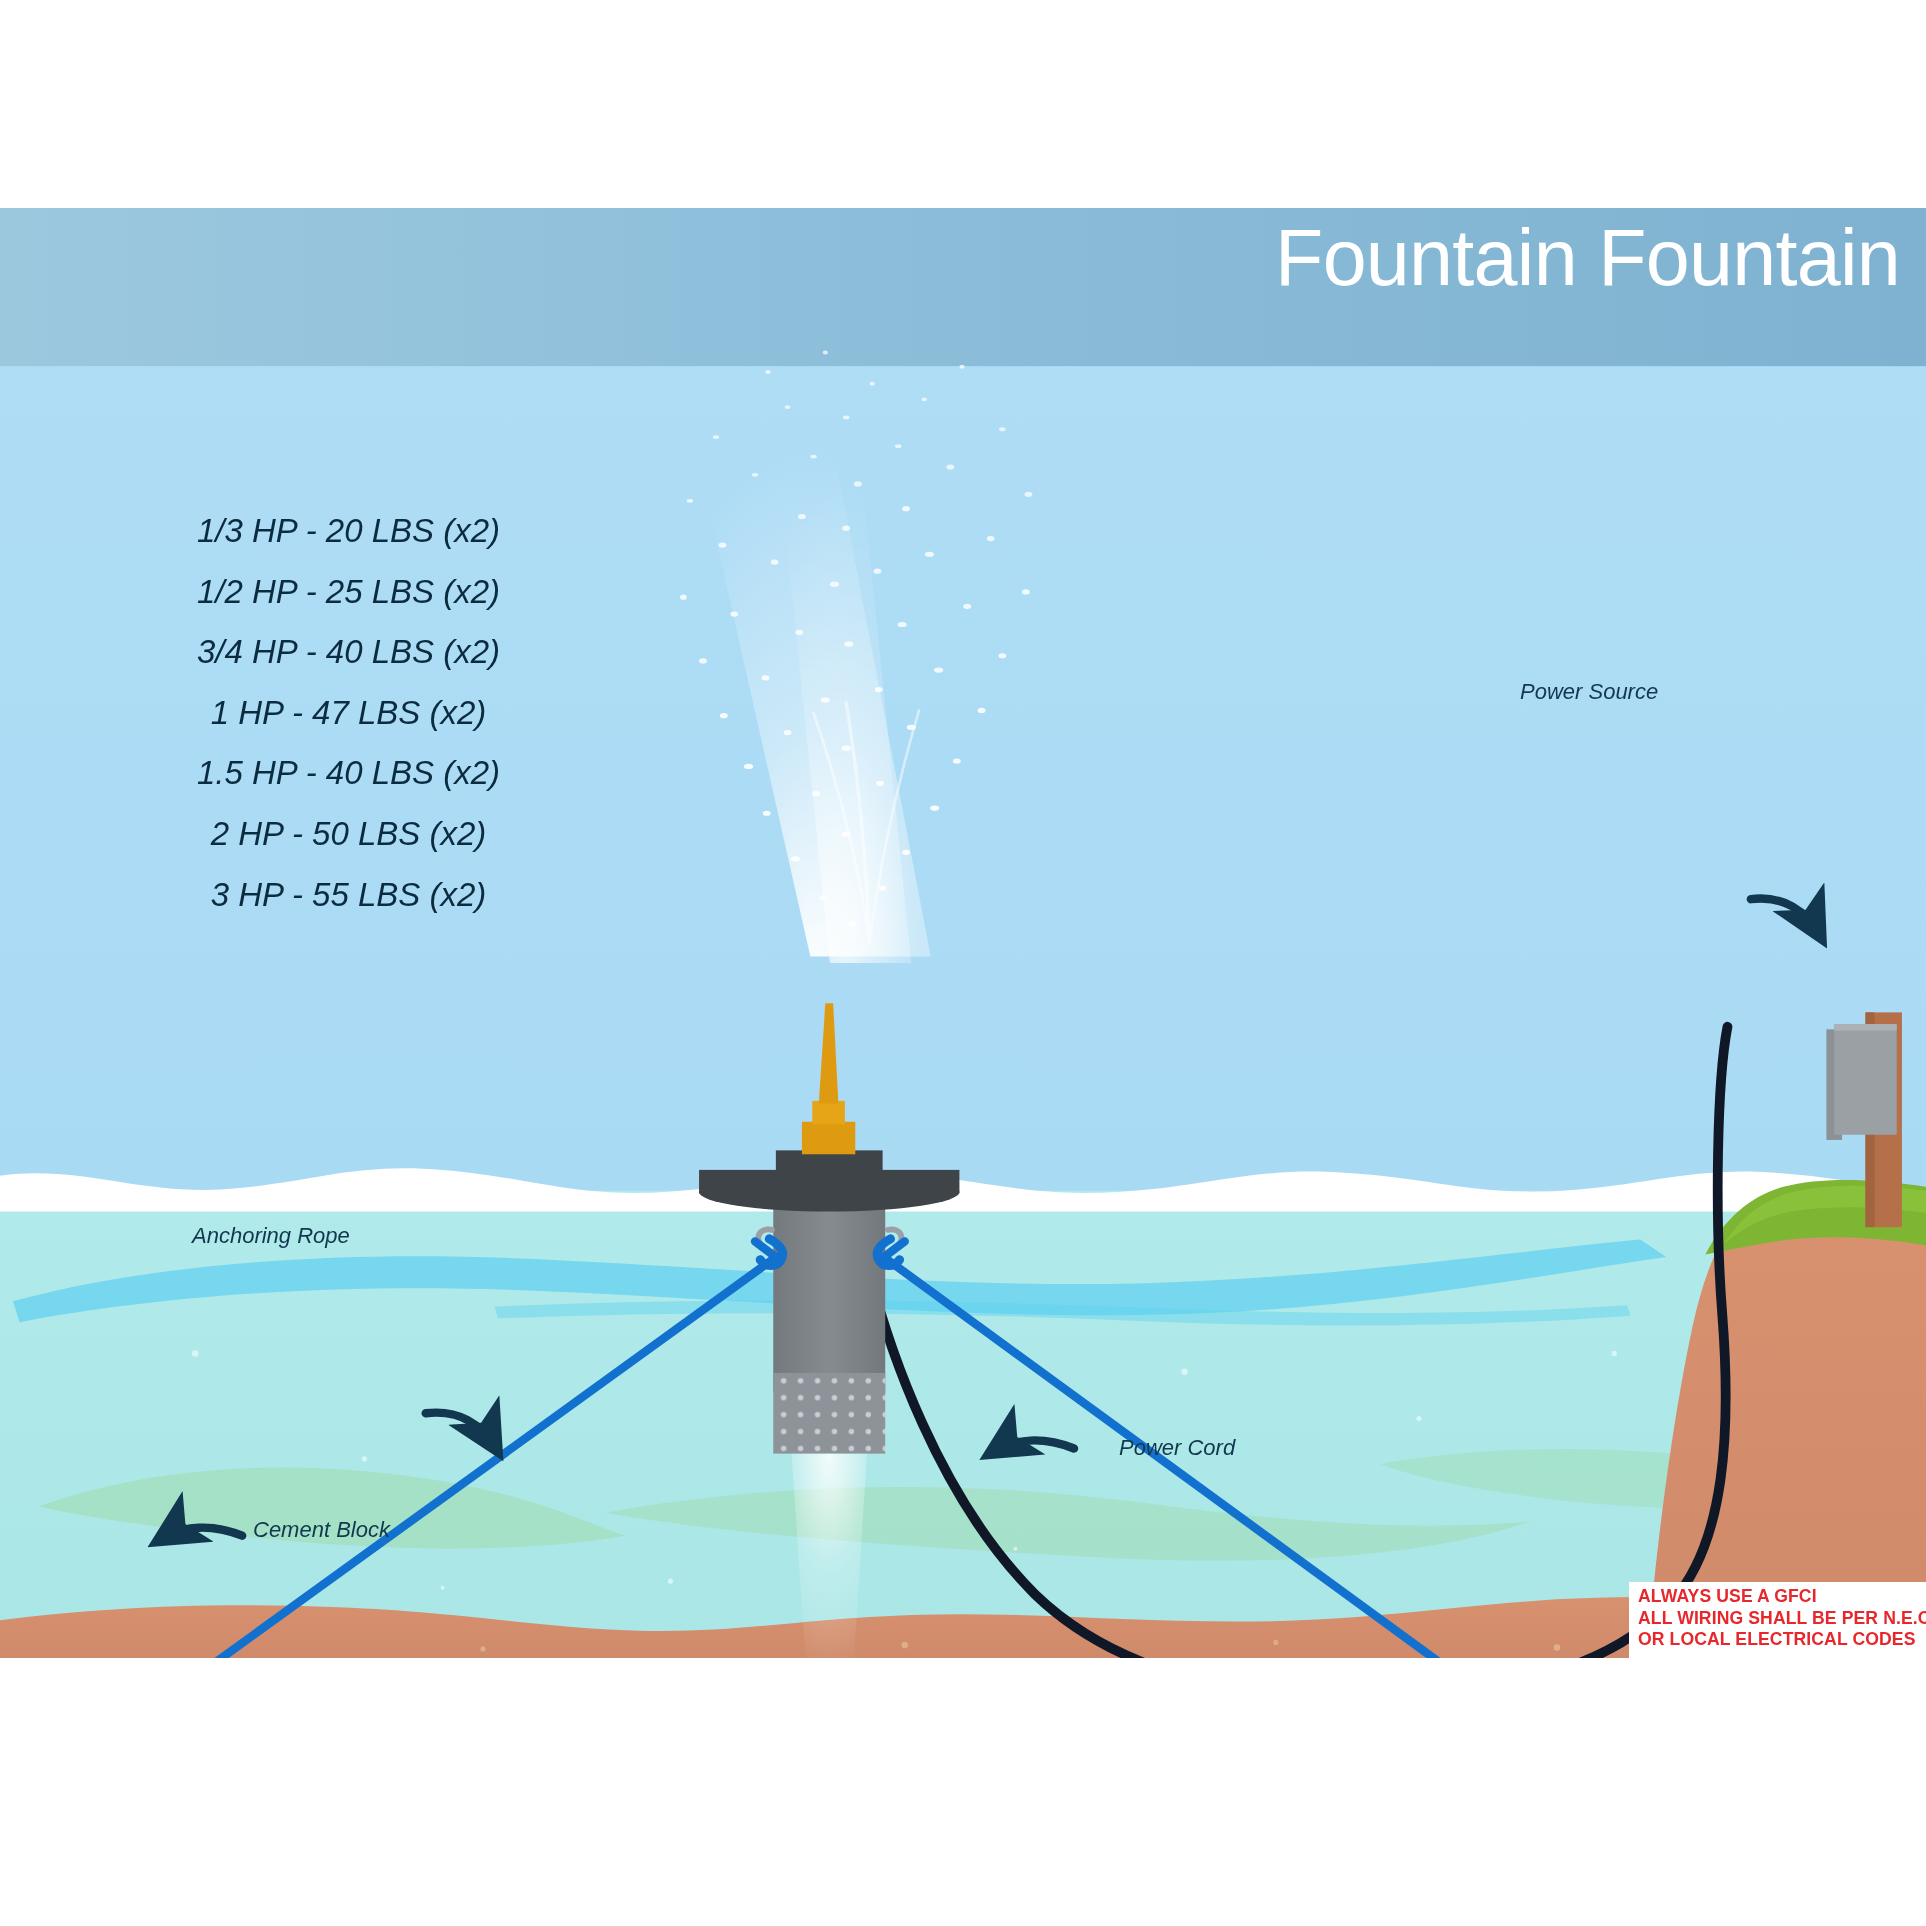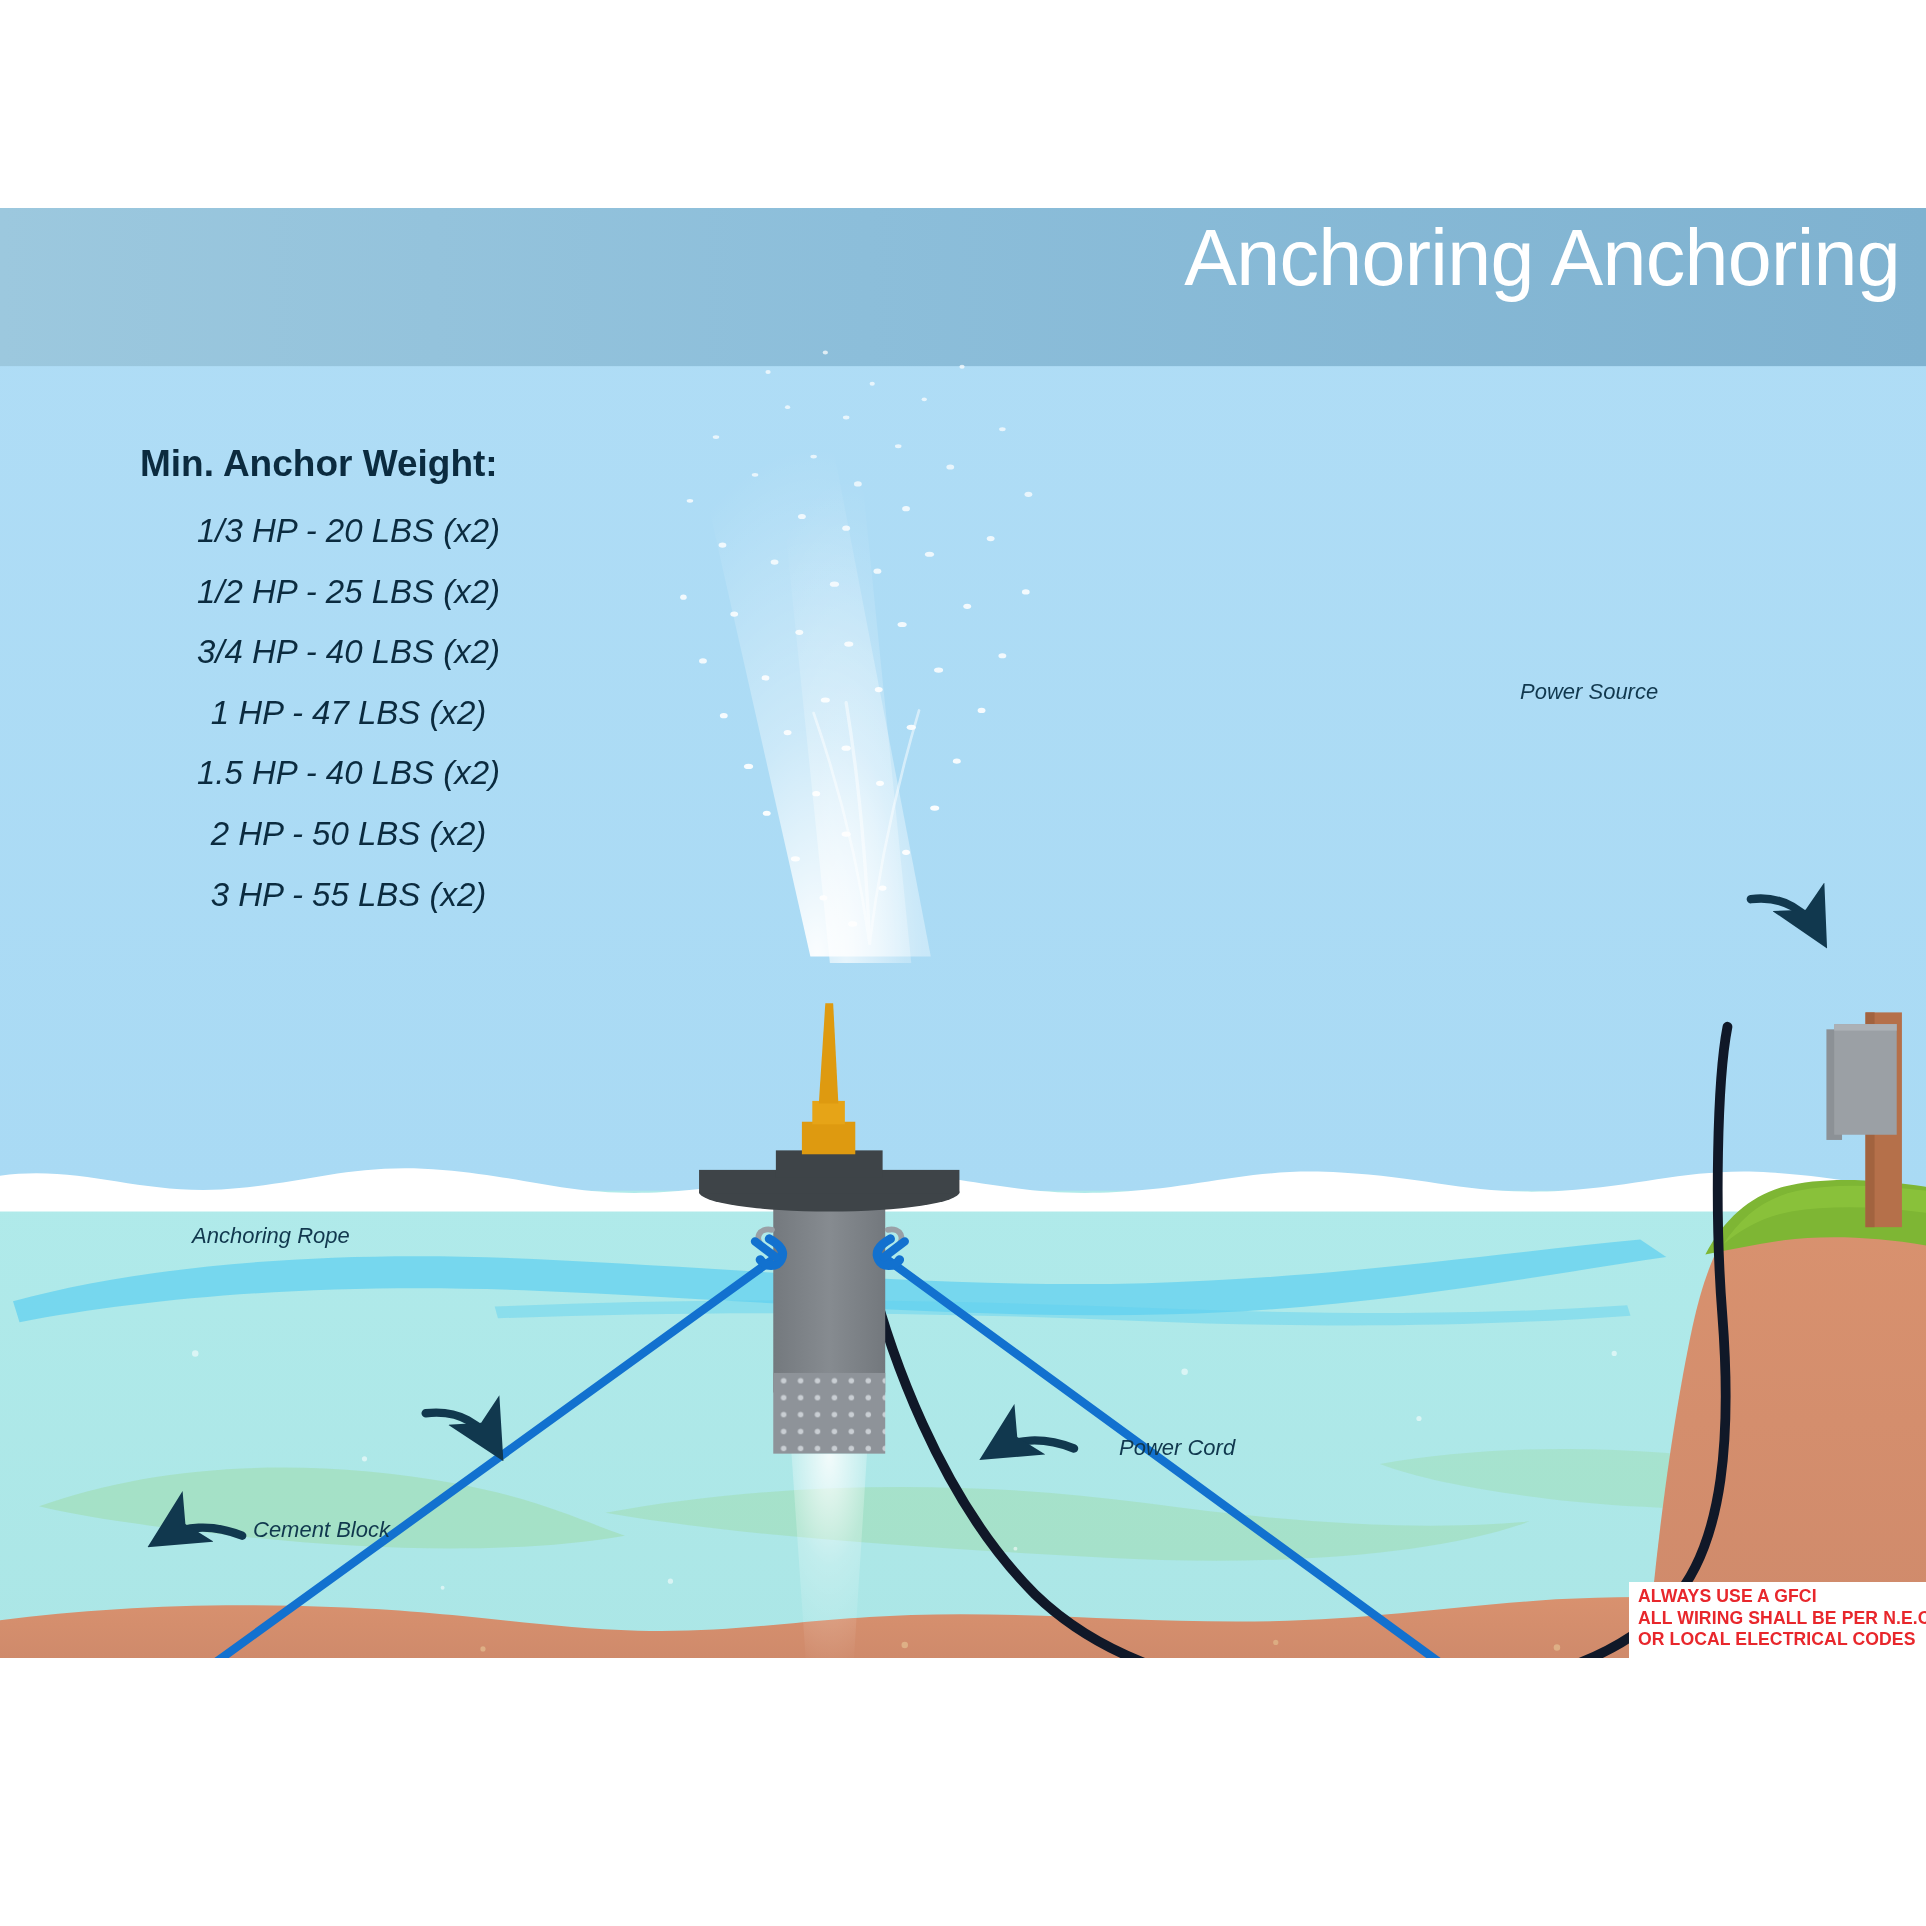--- a/index.html
+++ b/index.html
@@ -368,23 +368,22 @@
 
       <path fill="none" stroke="#11384E" stroke-width="13" stroke-linecap="round" marker-end="url(#mArrowR)" d="M654,1852 C704,1846 740,1868 762,1906"></path>
 
       <path fill="none" stroke="#11384E" stroke-width="13" stroke-linecap="round" marker-end="url(#mArrowR)" d="M1650,1906 C1604,1888 1560,1890 1524,1912"></path>
 
       <path fill="none" stroke="#11384E" stroke-width="13" stroke-linecap="round" marker-end="url(#mArrowR)" d="M372,2040 C326,2022 282,2024 246,2046"></path>
     </svg>
 
   </div>
 
-  <div id="title-text">Anchoring Anchoring</div>
-
-  <div class="txt" id="anchor-heading">Min. Anchor Weight:</div>
+  <div id="title-text">Fountain Fountain</div>
+
 
   <div class="anchor-row" style="top:512px">1/3 HP - 20 LBS (x2)</div>
   <div class="anchor-row" style="top:573px">1/2 HP - 25 LBS (x2)</div>
   <div class="anchor-row" style="top:633px">3/4 HP - 40 LBS (x2)</div>
   <div class="anchor-row" style="top:694px">1 HP - 47 LBS (x2)</div>
   <div class="anchor-row" style="top:754px">1.5 HP - 40 LBS (x2)</div>
   <div class="anchor-row" style="top:815px">2 HP - 50 LBS (x2)</div>
   <div class="anchor-row" style="top:876px">3 HP - 55 LBS (x2)</div>
 
   <div class="txt callout" id="lbl-power-source">Power Source</div>

